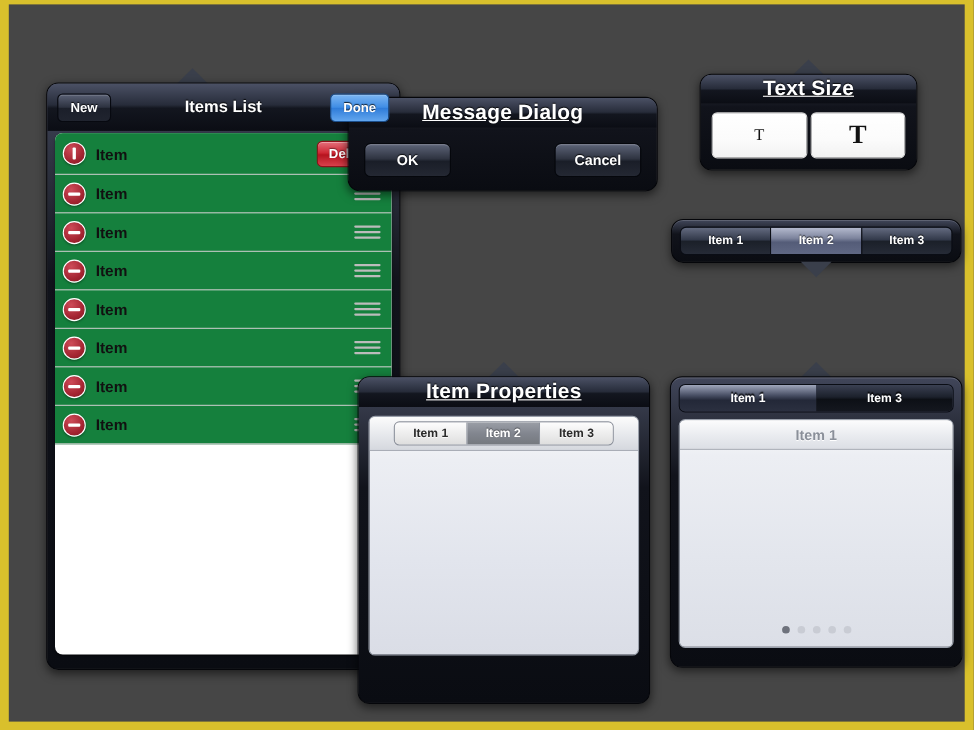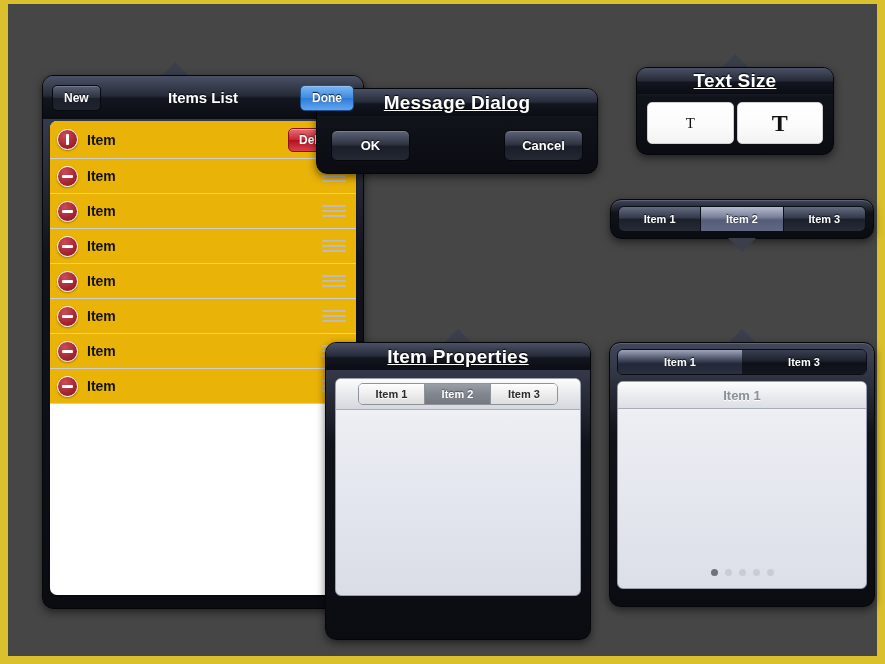--- a/index.html
+++ b/index.html
@@ -87,21 +87,21 @@
     background: #ffffff;
     border-radius: 7px;
     overflow: hidden;
     box-shadow: 0 1px 2px rgba(0,0,0,0.5);
   }
   .list-row {
     height: 35px;
     display: flex; align-items: center;
     padding: 0 10px 0 7px;
     border-bottom: 1px solid #cfcfcf;
-    background: #eab308;
+    background: #15803d;
   }
   .list-row:first-child { height: 38px; }
   .row-label {
     font-size: 14px; font-weight: bold; color: #111;
     margin-left: 9px; flex: 1;
   }
   .del-icon {
     width: 21px; height: 21px; border-radius: 50%;
     background: radial-gradient(circle at 36% 28%, #cd4b58 0%, #a32431 62%, #7e1822 100%);
     border: 1px solid #fff;

